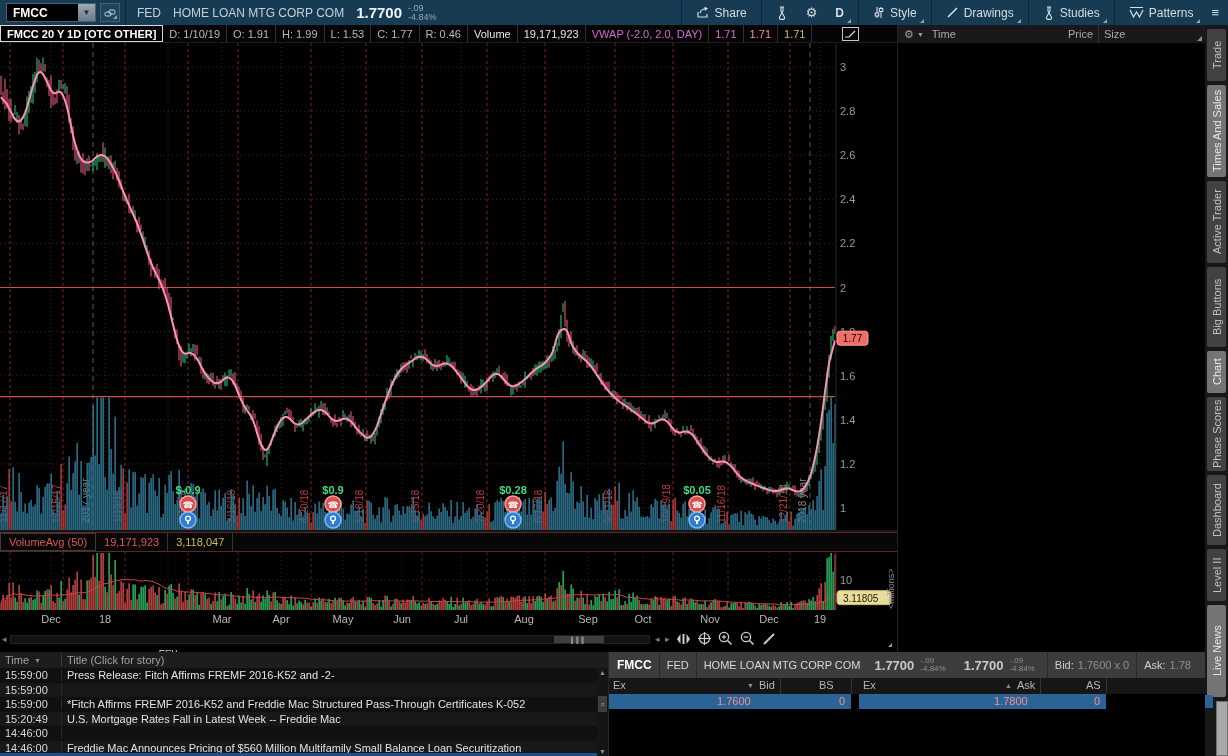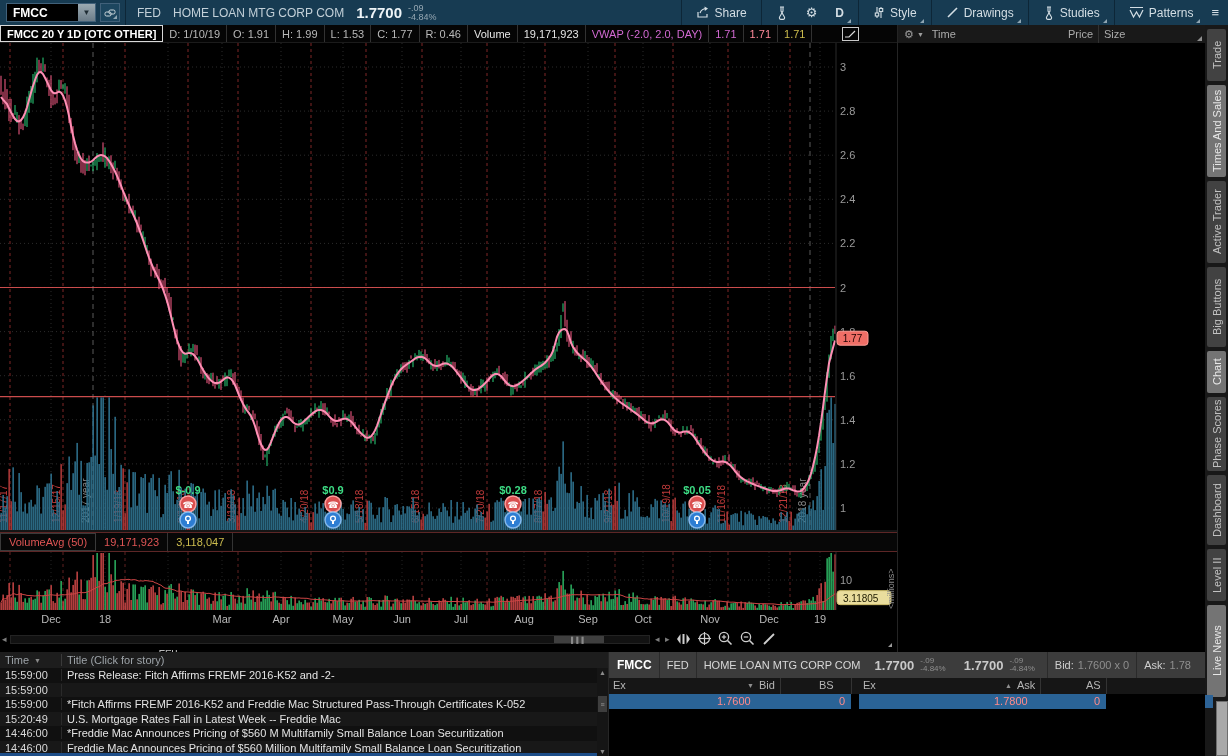--- a/index.html
+++ b/index.html
@@ -1754,21 +1754,20 @@
         <div class="news-row">
           <span class="nr-time">15:59:00</span>
           <span class="nr-title">*Fitch Affirms FREMF 2016-K52 and Freddie Mac Structured Pass-Through Certificates K-052</span>
         </div>
         <div class="news-row">
           <span class="nr-time">15:20:49</span>
           <span class="nr-title">U.S. Mortgage Rates Fall in Latest Week -- Freddie Mac</span>
         </div>
         <div class="news-row">
           <span class="nr-time">14:46:00</span>
-          <span class="nr-title">*Freddie Mac Announces Pricing of $560 M Multifamily Small Balance Loan Securitization</span>
         </div>
         <div class="news-row">
           <span class="nr-time">14:46:00</span>
           <span class="nr-title">Freddie Mac Announces Pricing of $560 Million Multifamily Small Balance Loan Securitization</span>
         </div>
       </div>
     <div class="news-blue"></div>
     <div class="news-scroll">
       <span class="ns-arrow" style="top:1px;">▲</span>
       <div class="ns-thumb">≡</div>

